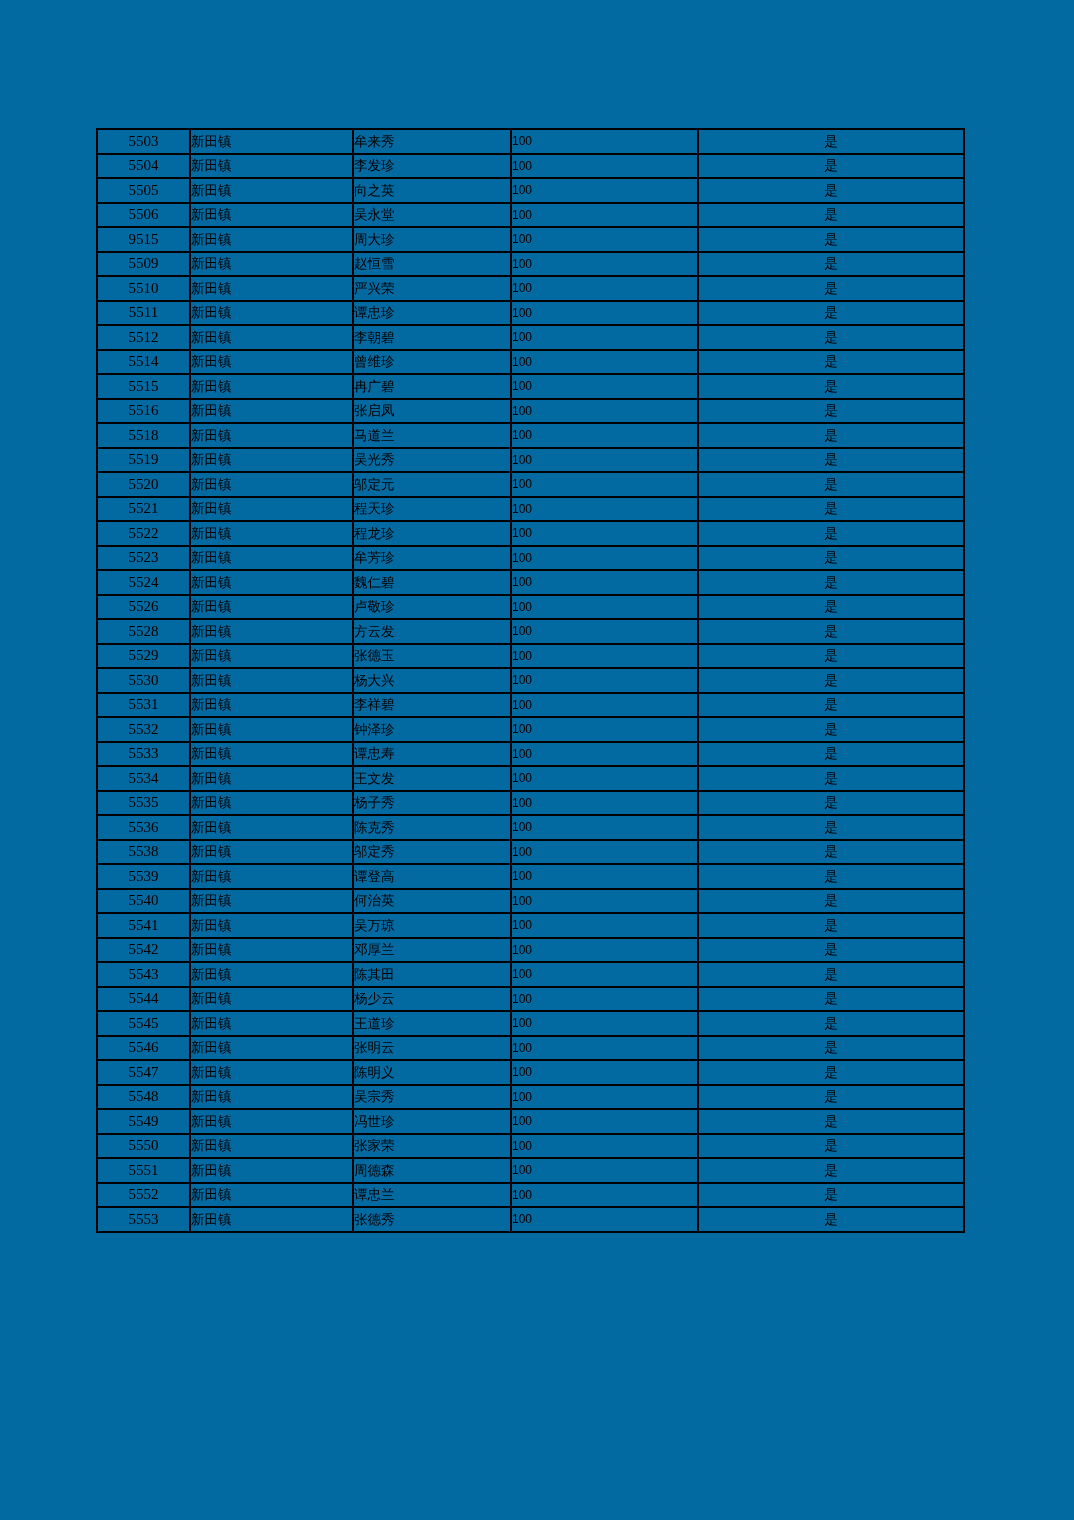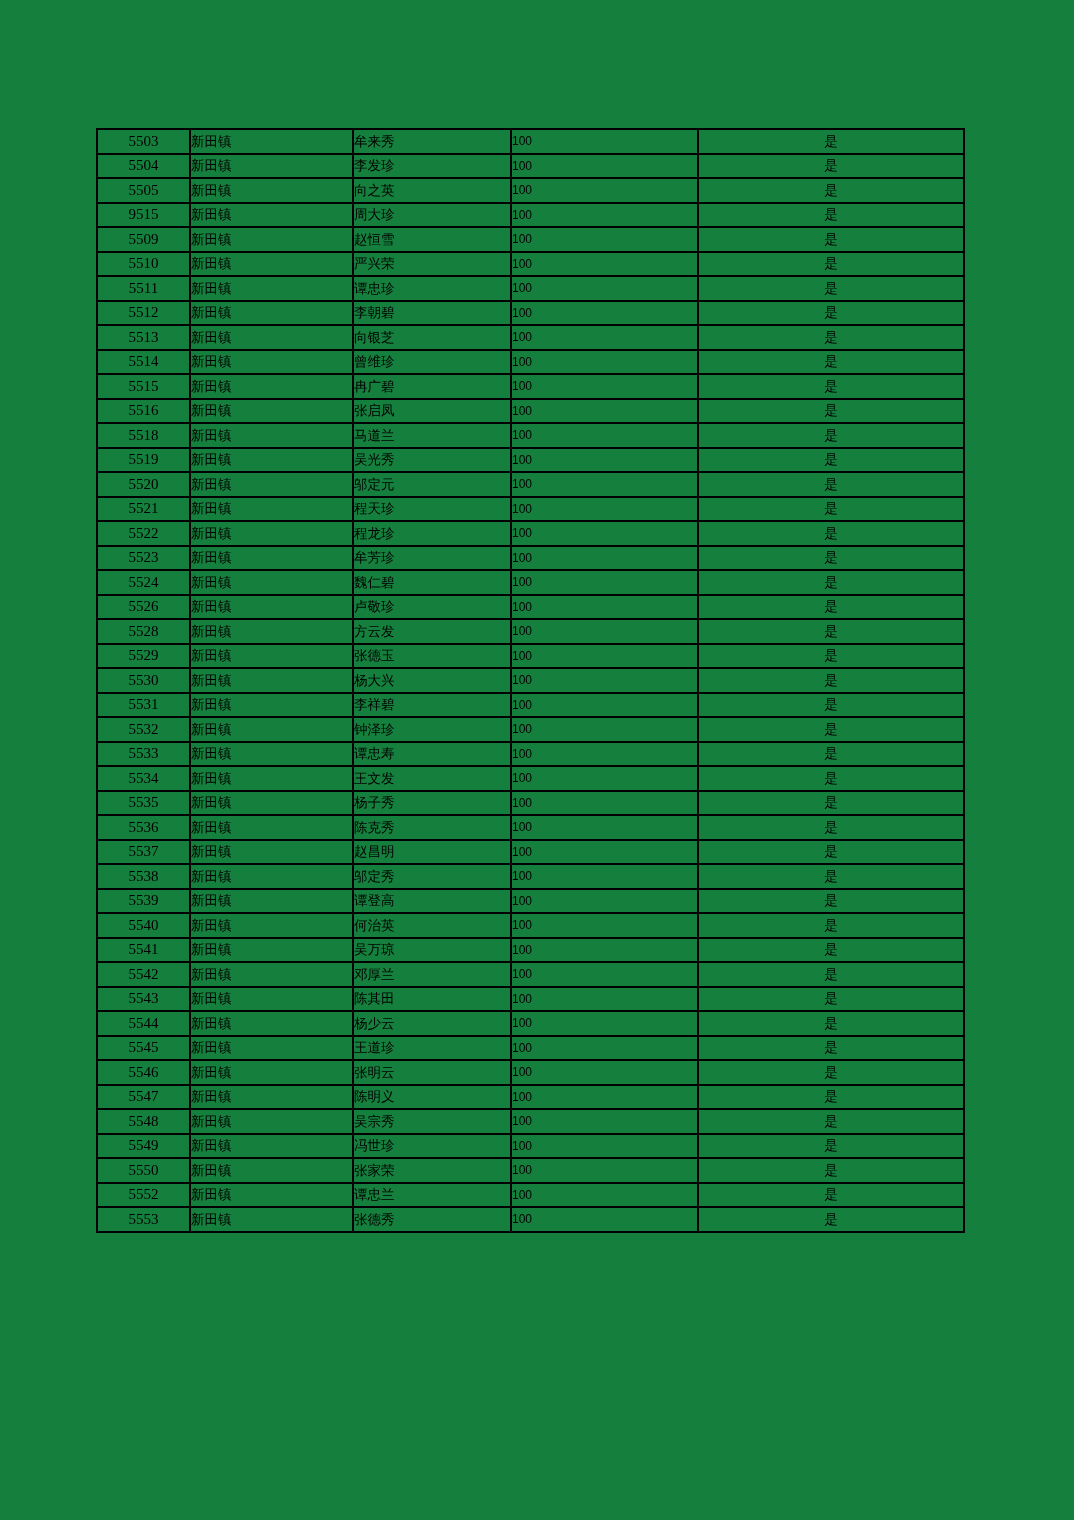--- a/index.html
+++ b/index.html
@@ -10,21 +10,21 @@
   body {
     width: 1074px;
     height: 1520px;
     position: relative;
     font-family: "Liberation Serif", serif;
     color: #000000;
   }
   .page {
     position: absolute;
     inset: 0;
-    background: #15803d;
+    background: #0369a1;
   }
   table.data-table {
     position: absolute;
     left: 96px;
     top: 128px;
     width: 867px;
     border-collapse: collapse;
     table-layout: fixed;
   }
   table.data-table td {
@@ -87,20 +87,27 @@
           <td class="cell-flag">是</td>
         </tr>
         <tr>
           <td class="cell-id">5505</td>
           <td class="cell-town">新田镇</td>
           <td class="cell-name">向之英</td>
           <td class="cell-score">100</td>
           <td class="cell-flag">是</td>
         </tr>
         <tr>
+          <td class="cell-id">5506</td>
+          <td class="cell-town">新田镇</td>
+          <td class="cell-name">吴永堂</td>
+          <td class="cell-score">100</td>
+          <td class="cell-flag">是</td>
+        </tr>
+        <tr>
           <td class="cell-id">9515</td>
           <td class="cell-town">新田镇</td>
           <td class="cell-name">周大珍</td>
           <td class="cell-score">100</td>
           <td class="cell-flag">是</td>
         </tr>
         <tr>
           <td class="cell-id">5509</td>
           <td class="cell-town">新田镇</td>
           <td class="cell-name">赵恒雪</td>
@@ -122,27 +129,20 @@
           <td class="cell-flag">是</td>
         </tr>
         <tr>
           <td class="cell-id">5512</td>
           <td class="cell-town">新田镇</td>
           <td class="cell-name">李朝碧</td>
           <td class="cell-score">100</td>
           <td class="cell-flag">是</td>
         </tr>
         <tr>
-          <td class="cell-id">5513</td>
-          <td class="cell-town">新田镇</td>
-          <td class="cell-name">向银芝</td>
-          <td class="cell-score">100</td>
-          <td class="cell-flag">是</td>
-        </tr>
-        <tr>
           <td class="cell-id">5514</td>
           <td class="cell-town">新田镇</td>
           <td class="cell-name">曾维珍</td>
           <td class="cell-score">100</td>
           <td class="cell-flag">是</td>
         </tr>
         <tr>
           <td class="cell-id">5515</td>
           <td class="cell-town">新田镇</td>
           <td class="cell-name">冉广碧</td>
@@ -269,27 +269,20 @@
           <td class="cell-flag">是</td>
         </tr>
         <tr>
           <td class="cell-id">5536</td>
           <td class="cell-town">新田镇</td>
           <td class="cell-name">陈克秀</td>
           <td class="cell-score">100</td>
           <td class="cell-flag">是</td>
         </tr>
         <tr>
-          <td class="cell-id">5537</td>
-          <td class="cell-town">新田镇</td>
-          <td class="cell-name">赵昌明</td>
-          <td class="cell-score">100</td>
-          <td class="cell-flag">是</td>
-        </tr>
-        <tr>
           <td class="cell-id">5538</td>
           <td class="cell-town">新田镇</td>
           <td class="cell-name">邬定秀</td>
           <td class="cell-score">100</td>
           <td class="cell-flag">是</td>
         </tr>
         <tr>
           <td class="cell-id">5539</td>
           <td class="cell-town">新田镇</td>
           <td class="cell-name">谭登高</td>
@@ -363,20 +356,27 @@
           <td class="cell-id">5549</td>
           <td class="cell-town">新田镇</td>
           <td class="cell-name">冯世珍</td>
           <td class="cell-score">100</td>
           <td class="cell-flag">是</td>
         </tr>
         <tr>
           <td class="cell-id">5550</td>
           <td class="cell-town">新田镇</td>
           <td class="cell-name">张家荣</td>
+          <td class="cell-score">100</td>
+          <td class="cell-flag">是</td>
+        </tr>
+        <tr>
+          <td class="cell-id">5551</td>
+          <td class="cell-town">新田镇</td>
+          <td class="cell-name">周德森</td>
           <td class="cell-score">100</td>
           <td class="cell-flag">是</td>
         </tr>
         <tr>
           <td class="cell-id">5552</td>
           <td class="cell-town">新田镇</td>
           <td class="cell-name">谭忠兰</td>
           <td class="cell-score">100</td>
           <td class="cell-flag">是</td>
         </tr>

